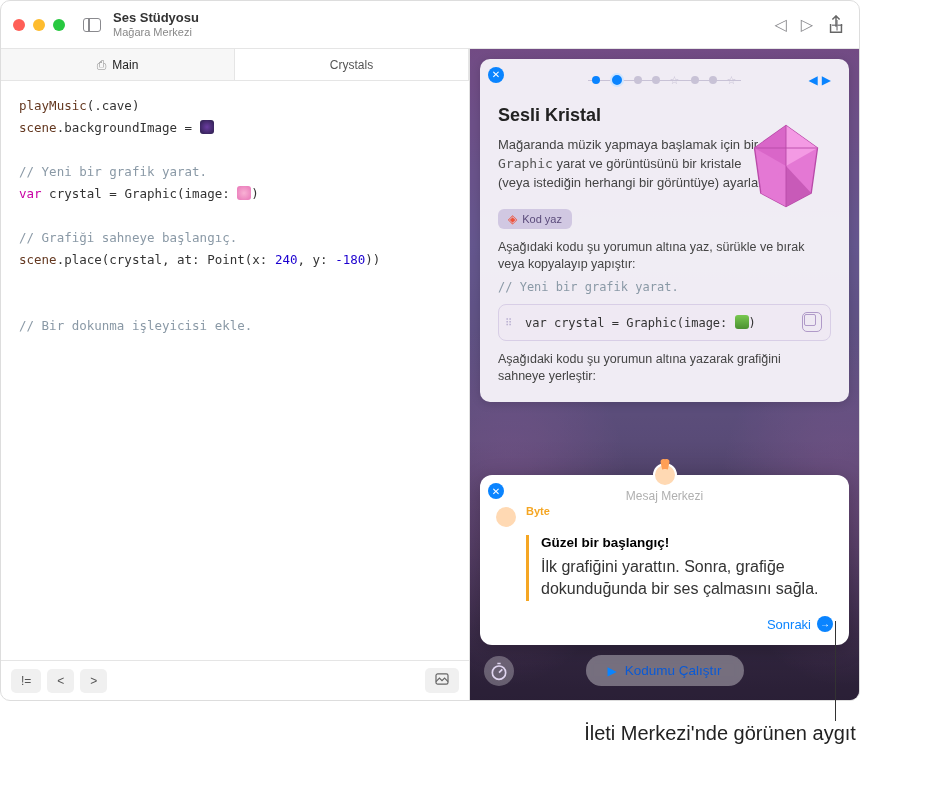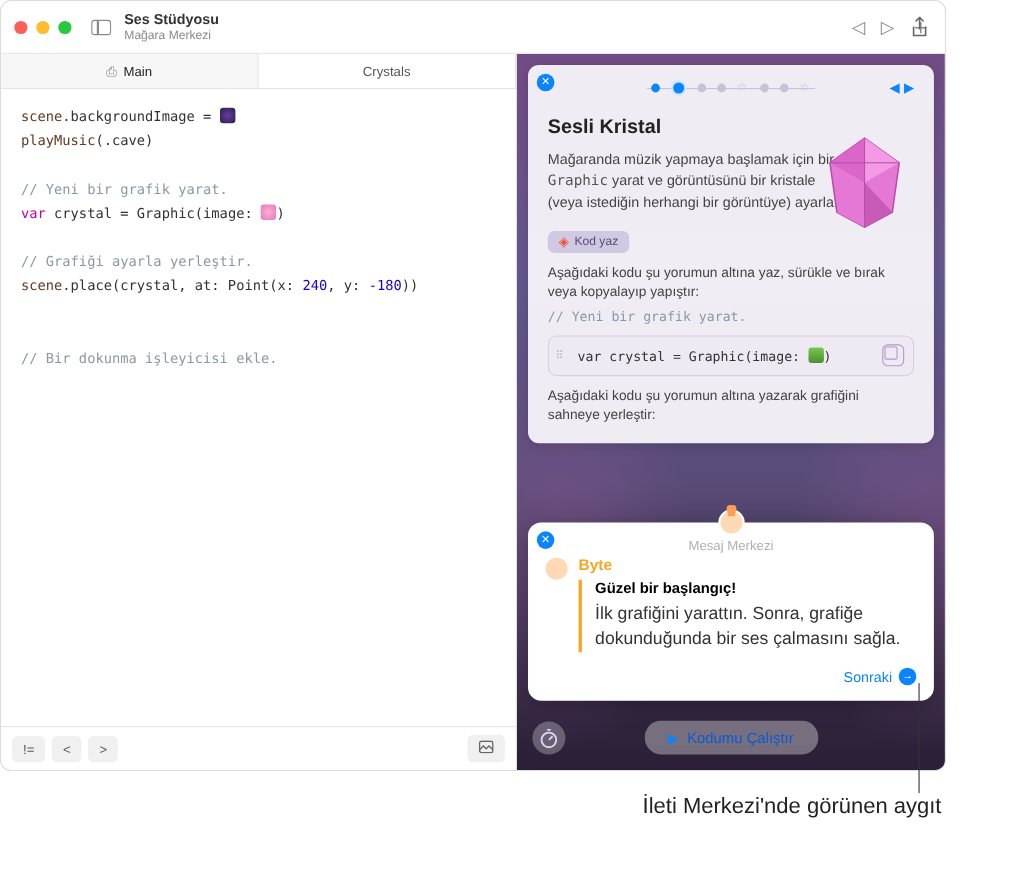--- a/index.html
+++ b/index.html
@@ -71,21 +71,21 @@
   
   .msg-center { position:absolute; left:10px; right:10px; top:426px; background:#fff; border-radius:12px; box-shadow:0 4px 20px rgba(0,0,0,.25); padding:14px 16px 12px;}
   .msg-close { position:absolute; left:8px; top:8px; width:16px;height:16px;border-radius:50%;background:#0a84ff;color:#fff;display:flex;align-items:center;justify-content:center;font-size:10px;}
   .msg-title { text-align:center; font-size:12px; color:#b0b0b0; margin-bottom:2px;}
   .avatar-top { width:24px;height:24px;border-radius:50%;background:#ffd9b3; display:block; margin:-26px auto 2px; border:2px solid #fff; position:relative;}
   .avatar-top:before{content:""; position:absolute; top:-6px; left:6px; width:6px; height:10px; background:#ff9f55; border-radius:3px 3px 0 0; transform:rotate(-12deg);}
   .avatar-top:after{content:""; position:absolute; top:-6px; right:6px; width:6px; height:10px; background:#ff9f55; border-radius:3px 3px 0 0; transform:rotate(12deg);}
   .msg-body { display:flex; gap:10px;}
   .avatar-sm { width:20px;height:20px;border-radius:50%;background:#ffd9b3;flex-shrink:0;margin-top:2px; position:relative;}
   .msg-content { border-left:3px solid #f5a623; padding-left:12px; flex:1;}
-  .byte-name { color:#f5a623; font-size:14px; font-weight:600; margin-bottom:6px; margin-left:-15px; padding-left:15px;}
+  .byte-name { color:#f5a623; font-size:11px; font-weight:600; margin-bottom:18px; margin-left:-15px; padding-left:15px;}
   .msg-h { font-weight:700; font-size:13.5px; margin-bottom:6px;}
   .msg-p { font-size:16px; color:#333; line-height:1.4;}
   .msg-next { text-align:right; margin-top:14px;}
   .msg-next a { color:#0a84ff; font-size:13px; text-decoration:none; display:inline-flex; align-items:flex-end; gap:6px;}
   .next-arrow { width:16px;height:16px;border-radius:50%;background:#0a84ff;color:#fff;display:inline-flex;align-items:center;justify-content:center;font-size:10px;}
   
   .speed-btn { position:absolute; left:14px; bottom:14px; width:30px;height:30px;border-radius:50%;background:rgba(255,255,255,.28);display:flex;align-items:center;justify-content:center;}
   .speed-btn svg{stroke:#e0d5f0;}
   .run-btn { position:absolute; left:50%; bottom:14px; transform:translateX(-50%); background:rgba(255,255,255,.35); backdrop-filter:blur(4px); border-radius:20px; padding:8px 22px; color:#0a5ad6; font-size:13.5px; font-weight:500; display:flex; align-items:center; gap:8px; border:none;}
   .run-btn .play{color:#0a84ff;font-size:12px;}
@@ -125,27 +125,27 @@
       <div class="tabs">
         <div class="tab active">
           <span class="book-icon">⎙</span>
           <span>Main</span>
         </div>
         <div class="tab">
           <span>Crystals</span>
         </div>
       </div>
       <div class="code-area">
+        <div><span class="prop">playMusic</span><span>(.</span><span>cave</span><span>)</span></div>
         <div><span class="prop">scene</span><span>.backgroundImage = </span><span class="img-chip chip-purple"></span></div>
-        <div><span class="prop">playMusic</span><span>(.</span><span>cave</span><span>)</span></div>
         <div>&nbsp;</div>
         <div class="comment">// Yeni bir grafik yarat.</div>
         <div><span class="kw">var</span><span> crystal = </span><span class="type">Graphic</span><span>(image: </span><span class="img-chip chip-pink"></span><span>)</span></div>
         <div>&nbsp;</div>
-        <div class="comment">// Grafiği ayarla yerleştir.</div>
+        <div class="comment">// Grafiği sahneye başlangıç.</div>
         <div><span class="prop">scene</span><span>.place(crystal, at: </span><span class="type">Point</span><span>(x: </span><span class="num">240</span><span>, y: </span><span class="num">-180</span><span>))</span></div>
         <div>&nbsp;</div>
         <div>&nbsp;</div>
         <div class="comment">// Bir dokunma işleyicisi ekle.</div>
       </div>
       <div class="bottom-bar">
         <button class="bbtn">!=</button>
         <button class="bbtn">&lt;</button>
         <button class="bbtn">&gt;</button>
         <div class="spacer"></div>

